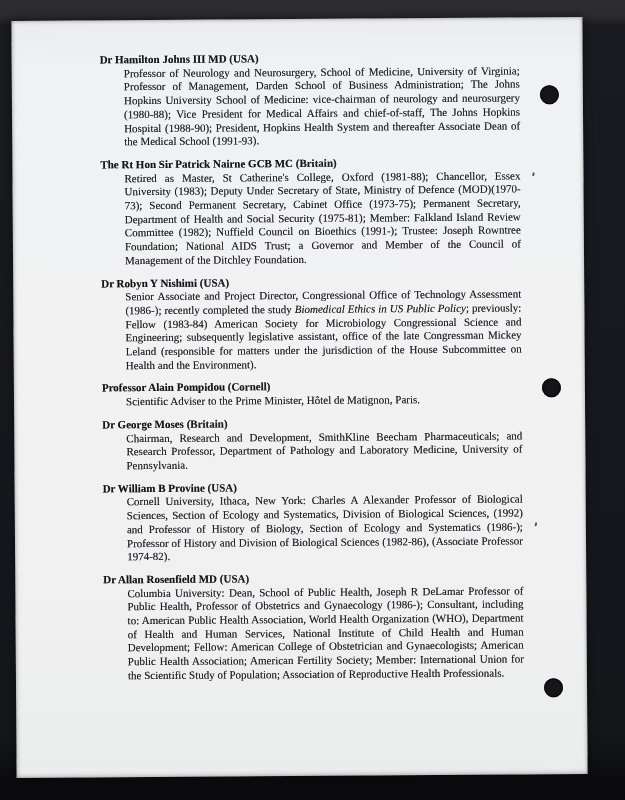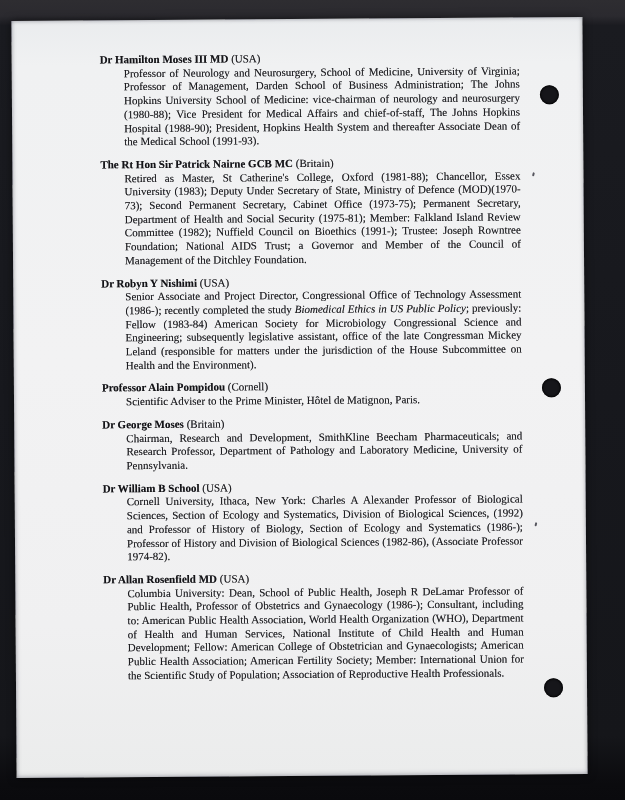--- a/index.html
+++ b/index.html
@@ -50,21 +50,21 @@
   }
   .entry-heading {
     font-size: 11px;
     font-weight: bold;
     color: #141418;
     margin: 0 0 0 -24px;
     padding: 0;
     line-height: 13.7px;
   }
   .entry-heading .country {
-    font-weight: normal;
+    font-weight: bold;
     color: #1d1d21;
   }
   .entry-body {
     margin: 0;
     text-align: justify;
   }
   .entry-body em {
     font-style: italic;
   }
   .hole {
@@ -90,21 +90,21 @@
   .speck-2 { left: 520px; top: 505px; }
 </style>
 </head>
 <body>
 
 <div class="scan-root">
   <div class="paper">
     <div class="content">
 
       <section class="entry">
-        <h3 class="entry-heading"><span>Dr Hamilton Moses III MD</span> <span class="country">(USA)</span></h3>
+        <h3 class="entry-heading"><span>Dr Hamilton Johns III MD</span> <span class="country">(USA)</span></h3>
         <p class="entry-body"><span>Professor of Neurology and Neurosurgery, School of Medicine, University of Virginia; Professor of Management, Darden School of Business Administration; The Johns Hopkins University School of Medicine: vice-chairman of neurology and neurosurgery (1980-88); Vice President for Medical Affairs and chief-of-staff, The Johns Hopkins Hospital (1988-90); President, Hopkins Health System and thereafter Associate Dean of the Medical School (1991-93).</span><em></em><span></span></p>
       </section>
 
       <section class="entry">
         <h3 class="entry-heading"><span>The Rt Hon Sir Patrick Nairne GCB MC</span> <span class="country">(Britain)</span></h3>
         <p class="entry-body"><span>Retired as Master, St Catherine's College, Oxford (1981-88); Chancellor, Essex University (1983); Deputy Under Secretary of State, Ministry of Defence (MOD)(1970-73); Second Permanent Secretary, Cabinet Office (1973-75); Permanent Secretary, Department of Health and Social Security (1975-81); Member: Falkland Island Review Committee (1982); Nuffield Council on Bioethics (1991-); Trustee: Joseph Rowntree Foundation; National AIDS Trust; a Governor and Member of the Council of Management of the Ditchley Foundation.</span><em></em><span></span></p>
       </section>
 
       <section class="entry">
         <h3 class="entry-heading"><span>Dr Robyn Y Nishimi</span> <span class="country">(USA)</span></h3>
@@ -115,21 +115,21 @@
         <h3 class="entry-heading"><span>Professor Alain Pompidou</span> <span class="country">(Cornell)</span></h3>
         <p class="entry-body"><span>Scientific Adviser to the Prime Minister, Hôtel de Matignon, Paris.</span><em></em><span></span></p>
       </section>
 
       <section class="entry">
         <h3 class="entry-heading"><span>Dr George Moses</span> <span class="country">(Britain)</span></h3>
         <p class="entry-body"><span>Chairman, Research and Development, SmithKline Beecham Pharmaceuticals; and Research Professor, Department of Pathology and Laboratory Medicine, University of Pennsylvania.</span><em></em><span></span></p>
       </section>
 
       <section class="entry">
-        <h3 class="entry-heading"><span>Dr William B School</span> <span class="country">(USA)</span></h3>
+        <h3 class="entry-heading"><span>Dr William B Provine</span> <span class="country">(USA)</span></h3>
         <p class="entry-body"><span>Cornell University, Ithaca, New York: Charles A Alexander Professor of Biological Sciences, Section of Ecology and Systematics, Division of Biological Sciences, (1992) and Professor of History of Biology, Section of Ecology and Systematics (1986-); Professor of History and Division of Biological Sciences (1982-86), (Associate Professor 1974-82).</span><em></em><span></span></p>
       </section>
 
       <section class="entry">
         <h3 class="entry-heading"><span>Dr Allan Rosenfield MD</span> <span class="country">(USA)</span></h3>
         <p class="entry-body"><span>Columbia University: Dean, School of Public Health, Joseph R DeLamar Professor of Public Health, Professor of Obstetrics and Gynaecology (1986-); Consultant, including to: American Public Health Association, World Health Organization (WHO), Department of Health and Human Services, National Institute of Child Health and Human Development; Fellow: American College of Obstetrician and Gynaecologists; American Public Health Association; American Fertility Society; Member: International Union for the Scientific Study of Population; Association of Reproductive Health Professionals.</span><span></span></p>
       </section>
 
     </div>
 

